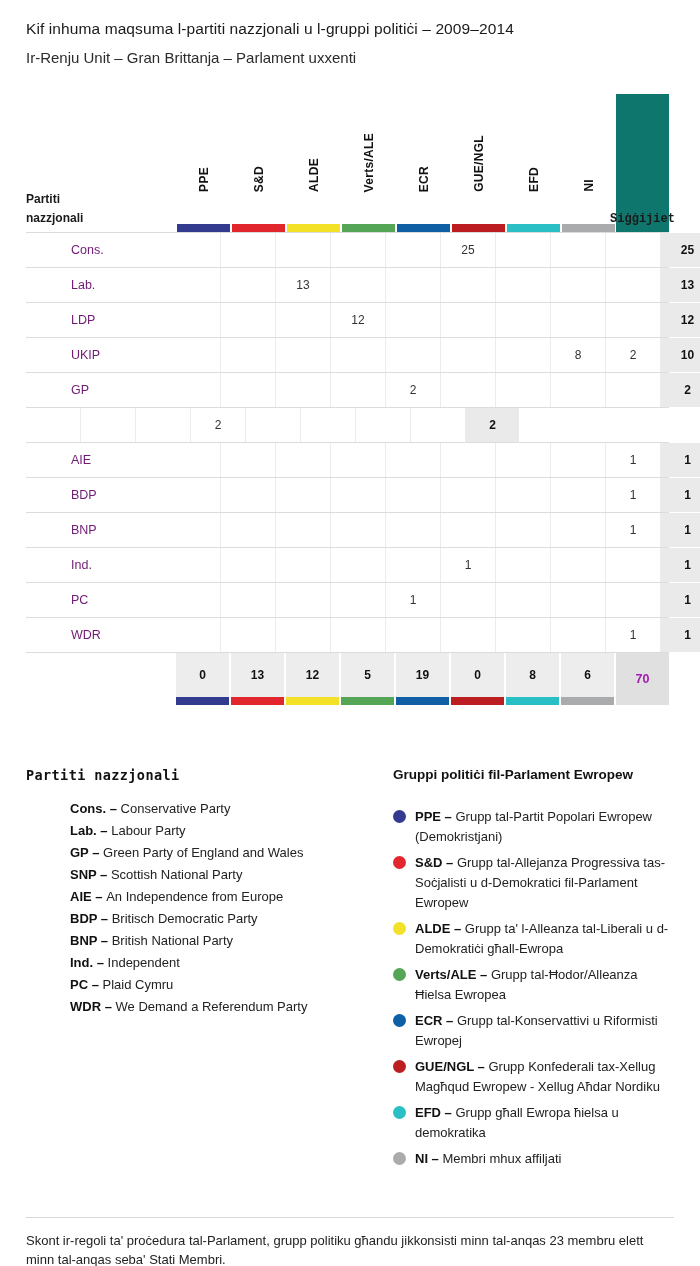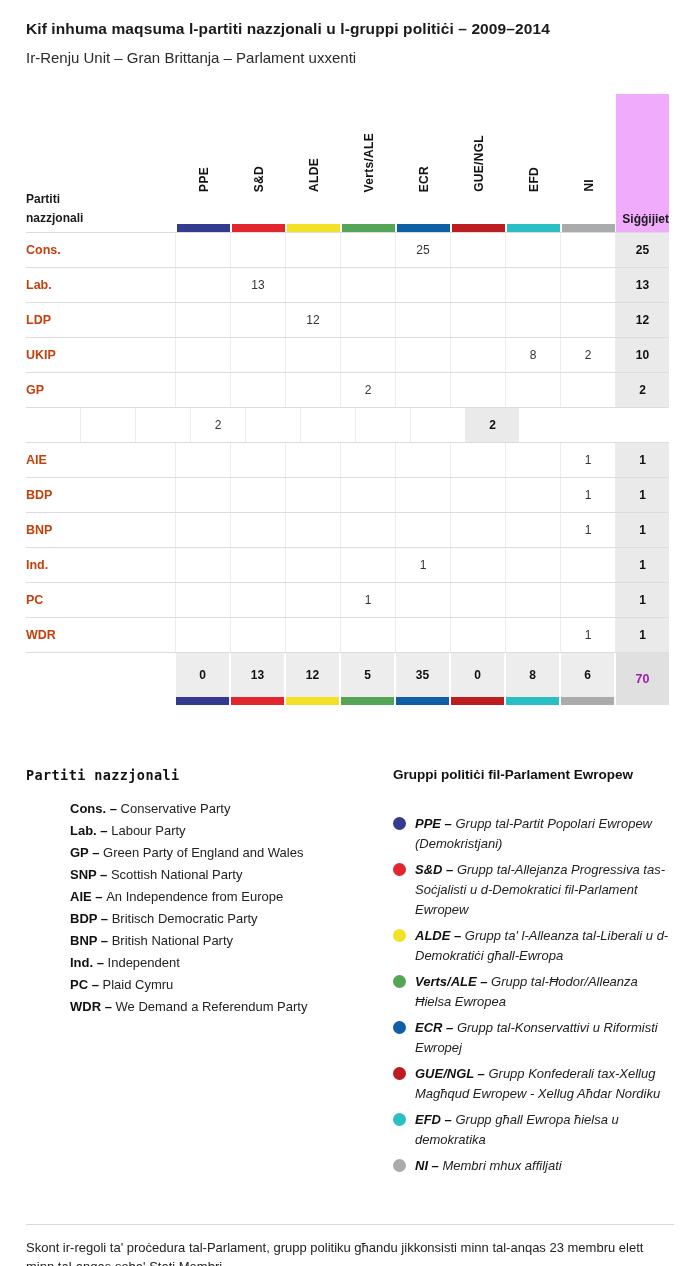--- a/index.html
+++ b/index.html
@@ -5,21 +5,21 @@
   * { box-sizing: border-box; margin: 0; padding: 0; }
   html, body { background: #ffffff; }
   body {
     width: 700px; height: 1266px; overflow: hidden;
     font-family: "Liberation Sans", sans-serif;
     color: #1a1a1a; position: relative;
   }
   .page { padding: 20px 26px 0 26px; }
 
   
-  .title { font-size: 15.5px; font-weight: 700; letter-spacing: .1px; }
+  .title { font-size: 15.5px; font-weight: 400; letter-spacing: .1px; }
   .subtitle { font-size: 15px; font-weight: 400; color: #2b2b2b; margin-top: 11px; }
 
   
   .ptable { margin-top: 28px; width: 643px; }
   .t-row { display: flex; }
   .party-col { width: 150px; flex: 0 0 150px; }
   .group-col { width: 55px;  flex: 0 0 55px; }
   .seats-col { width: 53px;  flex: 0 0 53px; }
 
   .head-row { height: 138px; }
@@ -34,34 +34,34 @@
   }
   .bar { height: 8px; width: calc(100% - 2px); margin: 0 1px; }
   .head-party {
     display: flex; flex-direction: column; justify-content: flex-end;
   }
   .party-head-label {
     width: 64px; font-size: 12px; font-weight: 700; line-height: 1.6;
     overflow-wrap: anywhere; padding-bottom: 4px;
   }
   .seats-head {
-    background: #f0abfc;
-    display: flex; flex-direction: column; justify-content: flex-end; align-items: flex-end;
+    background: #0f766e;
+    display: flex; flex-direction: column; justify-content: flex-end; align-items: center; font-family: Liberation Mono, monospace;
   }
   .seats-head-label { font-size: 12px; font-weight: 700; padding-bottom: 6px; }
 
   .data-row { height: 35px; border-top: 1px solid #dcdcdc; }
   .data-row .cell {
     display: flex; align-items: center; justify-content: center;
     font-size: 12px; color: #333;
   }
   .data-row .cell.group-col { border-right: 1px solid #ececec; }
   .data-row .party-name {
-    justify-content: flex-start; font-weight: 700; color: #c2410c;
-    font-size: 12.5px; border-right: 1px solid #ececec;
+    justify-content: flex-start; font-weight: 400; color: #701a75;
+    font-size: 12.5px; border-right: 1px solid #ececec; margin-left: 45px;
   }
   .data-row .seats-value { background: #eaeaea; font-weight: 700; color: #111; }
 
   .totals-row { height: 53px; border-top: 1px solid #dcdcdc; }
   .totals-spacer { background: #ffffff; }
   .total-cell {
     background: #ededed; display: flex; flex-direction: column;
     border-right: 2px solid #ffffff;
   }
   .total-num {
@@ -79,21 +79,21 @@
   .legend-left { width: 345px; flex: 0 0 345px; }
   .legend-right { margin-left: 22px; flex: 1; }
   .legend-title-mono {
     font-family: "DejaVu Sans Mono", monospace;
     font-weight: 700; font-size: 13.5px; letter-spacing: .4px; color: #111;
   }
   .legend-title-sans { font-weight: 700; font-size: 13.5px; color: #111; }
   .pl-list { margin-top: 15px; }
   .pl-item { font-size: 13px; line-height: 22px; color: #222; }
   .pl-abbr { font-weight: 700; color: #111; margin-left: 44px; }
-  .gl-list { margin-top: 32px; font-style: italic; }
+  .gl-list { margin-top: 25px; }
   .gl-item { display: flex; margin-bottom: 6px; }
   .gl-dot {
     width: 13px; height: 13px; border-radius: 50%;
     flex: 0 0 13px; margin-top: 3px;
   }
   .gl-text { margin-left: 9px; font-size: 13px; line-height: 20px; color: #222; }
   .gl-abbr { font-weight: 700; color: #111; }
 
   
   .footnote-block { margin-top: 42px; }
@@ -304,21 +304,21 @@
         </div>
         <div class="cell group-col total-cell">
           <div class="total-num">12</div>
           <div class="bar" style="background: rgb(242, 225, 38);"></div>
         </div>
         <div class="cell group-col total-cell">
           <div class="total-num">5</div>
           <div class="bar" style="background: rgb(85, 165, 86);"></div>
         </div>
         <div class="cell group-col total-cell">
-          <div class="total-num">35</div>
+          <div class="total-num">19</div>
           <div class="bar" style="background: rgb(15, 95, 165);"></div>
         </div>
         <div class="cell group-col total-cell">
           <div class="total-num">0</div>
           <div class="bar" style="background: rgb(187, 29, 33);"></div>
         </div>
         <div class="cell group-col total-cell">
           <div class="total-num">8</div>
           <div class="bar" style="background: rgb(41, 191, 196);"></div>
         </div>

